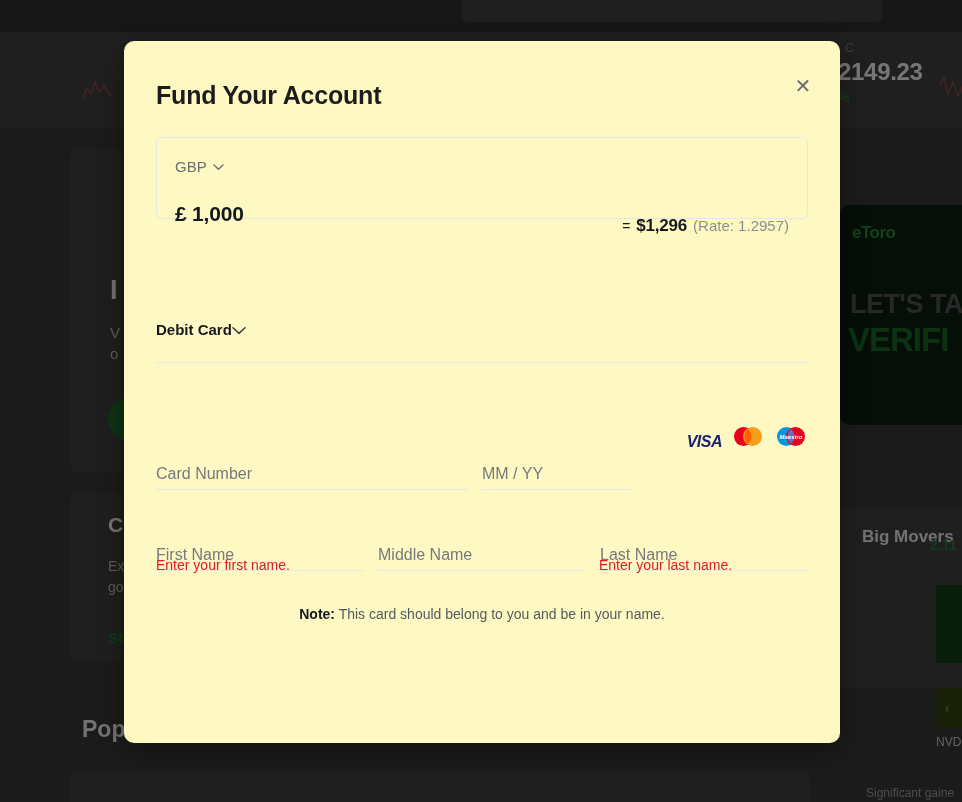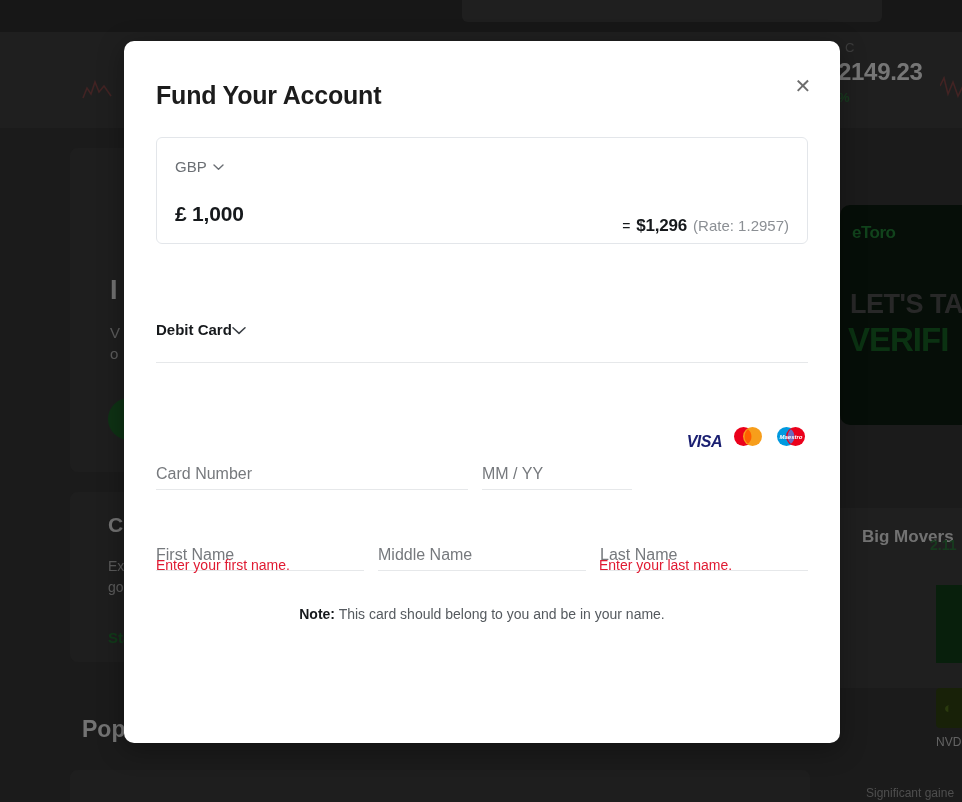--- a/index.html
+++ b/index.html
@@ -134,21 +134,21 @@
   .scrim {
     position: absolute; inset: 0;
     background: rgba(0,0,0,0.45);
   }
 
   
   .modal {
     position: absolute;
     left: 124px; top: 41px;
     width: 716px; height: 702px;
-    background: #ffffff;
+    background: #fef9c3;
     border-radius: 10px;
     box-shadow: 0 6px 26px rgba(0,0,0,0.35);
     overflow: hidden;
   }
 
   .modal-title {
     position: absolute; left: 32px; top: 40px;
     font-size: 25px; font-weight: bold; color: #1c1c1c;
     letter-spacing: -0.2px;
   }
@@ -157,21 +157,21 @@
     width: 28px; height: 28px;
     display: flex; align-items: center; justify-content: center;
     color: #6d6d6d; font-size: 20px; line-height: 1;
     background: none; border: none; cursor: pointer;
     font-family: "Liberation Sans", sans-serif;
   }
 
   
   .amount-box {
     position: absolute; left: 32px; top: 96px;
-    width: 652px; height: 107px;
+    width: 652px; height: 82px;
     border: 1px solid #e3e6ea; border-radius: 6px;
   }
   .currency-row {
     position: absolute; left: 18px; top: 19px;
     display: flex; align-items: center; gap: 6px;
     cursor: pointer;
   }
   .currency-code { font-size: 15px; color: #6b6f74; }
   .chev-sm { display: block; }
 

